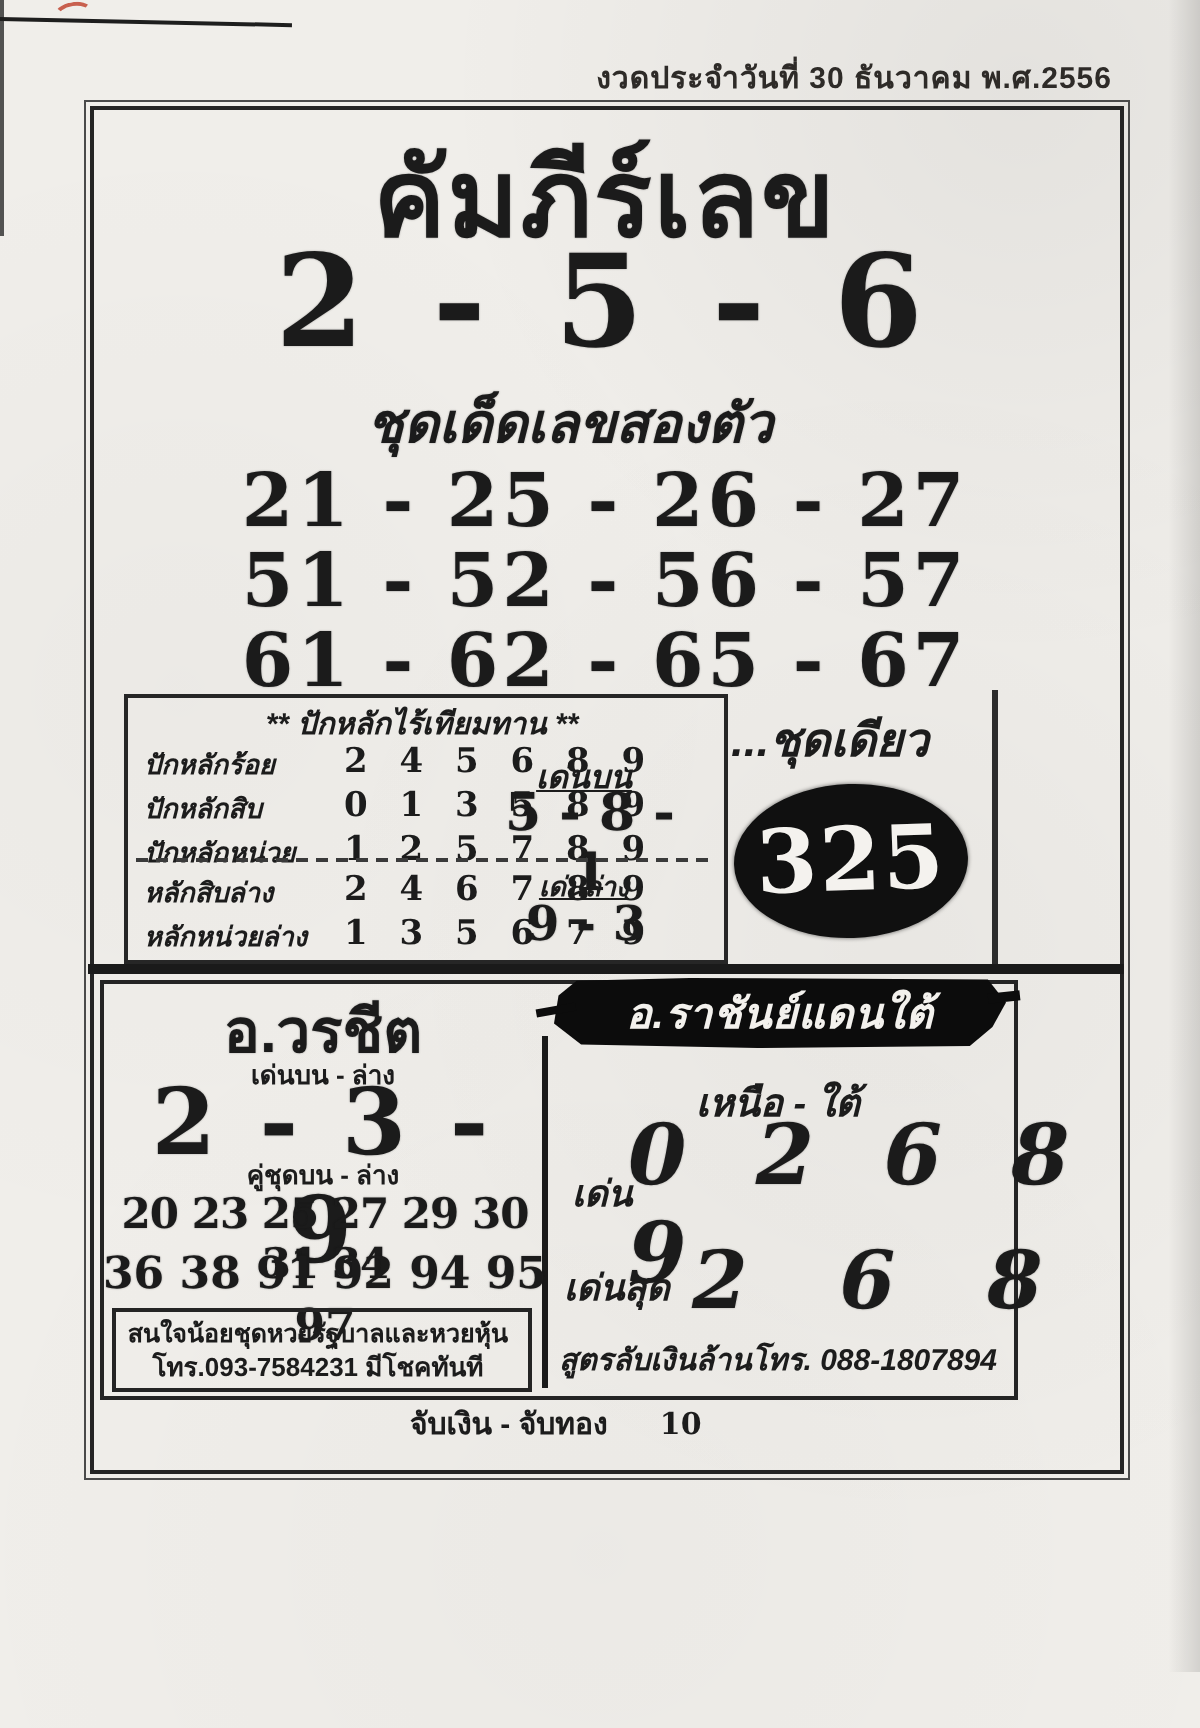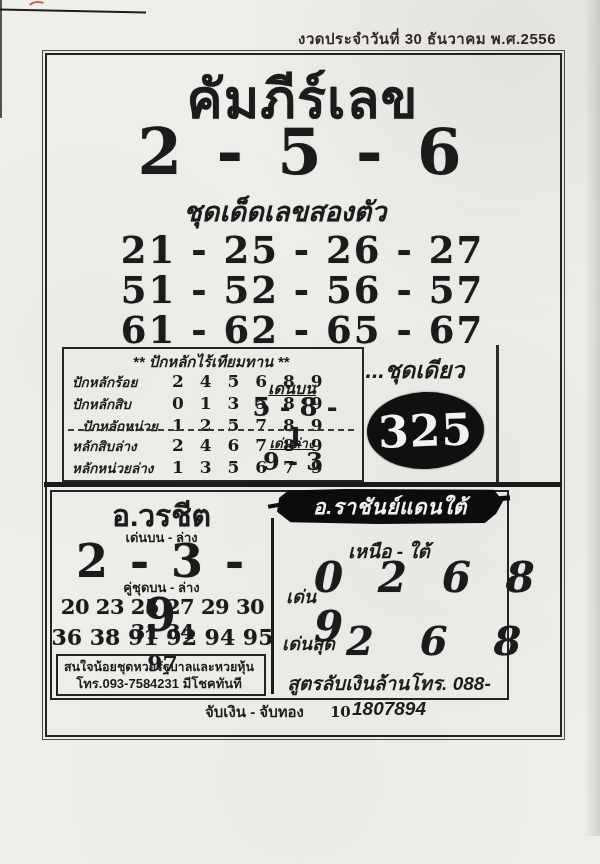--- a/index.html
+++ b/index.html
@@ -34,21 +34,21 @@
   .subtitle{left:42px;top:190px;width:486px;font-size:27px;font-weight:bold;font-style:italic;}
   .pair-row{left:42px;width:521px;font-size:37px;font-weight:bold;letter-spacing:2px;font-family:"DejaVu Serif",serif;}
   .pr1{top:228px;} .pr2{top:268px;} .pr3{top:308px;}
 
   
   .pin-box{left:62px;top:347px;width:298px;height:131px;border:2px solid #262626;}
   .pin-header{left:62px;top:350px;width:298px;font-size:15px;font-weight:bold;font-style:italic;}
   .pin-row-label{font-size:13.5px;font-weight:bold;font-style:italic;}
   .pin-row-digits{font-size:17px;font-weight:bold;letter-spacing:5px;font-family:"DejaVu Serif",serif;}
   .prl{left:72px;width:96px;} .prd{left:172px;}
-  .y1{top:371px;} .y2{top:393px;} .y3{top:415px;text-align:center;}
+  .y1{top:371px;} .y2{top:393px;} .y3{top:415px;}
   .y4{top:435px;} .y5{top:457px;}
   .pin-dash{left:68px;top:429px;width:286px;height:0;border-top:2px dashed #3a3a3a;}
   .den-top-label{left:252px;top:376px;width:80px;font-size:16px;font-weight:bold;font-style:italic;text-decoration:underline;text-align:center;}
   .den-top-value{left:240px;top:392px;width:110px;font-size:26px;font-weight:bold;text-align:center;font-family:"DejaVu Serif",serif;}
   .den-bot-label{left:252px;top:432px;width:80px;font-size:13.5px;font-weight:bold;font-style:italic;text-decoration:underline;text-align:center;}
   .den-bot-value{left:248px;top:447px;width:90px;font-size:24px;font-weight:bold;text-align:center;font-family:"DejaVu Serif",serif;}
 
   .rich-caption{left:348px;top:352px;width:134px;font-size:23px;font-weight:bold;font-style:italic;text-align:center;}
   .oval{left:367px;top:392px;width:117px;height:77px;background:#101010;border-radius:50%;transform:rotate(-2deg);
         display:flex;align-items:center;justify-content:center;box-shadow:0 0 2px rgba(0,0,0,0.6);}
@@ -75,21 +75,21 @@
           display:flex;align-items:center;justify-content:center;}
   .banner span{color:#f3f1ed;font-size:21px;font-weight:bold;font-style:italic;letter-spacing:0.5px;}
   .banner-streak-l{left:268px;top:503px;width:20px;height:4px;background:#0c0c0c;transform:rotate(-10deg);}
   .banner-streak-r{left:494px;top:496px;width:16px;height:5px;background:#0c0c0c;transform:rotate(-6deg);}
 
   .rc-region{left:275px;top:536px;width:228px;font-size:19px;font-weight:bold;font-style:italic;}
   .rc-den-label{left:286px;top:582px;font-size:18px;font-weight:bold;font-style:italic;}
   .rc-den-digits{left:314px;top:553px;font-size:42px;font-weight:bold;font-style:italic;letter-spacing:10px;font-family:"DejaVu Serif",serif;}
   .rc-densud-label{left:282px;top:629px;font-size:18px;font-weight:bold;font-style:italic;}
   .rc-densud-digits{left:346px;top:617px;font-size:40px;font-weight:bold;font-style:italic;letter-spacing:16px;font-family:"DejaVu Serif",serif;}
-  .rc-contact{left:275px;top:668px;width:228px;font-size:19px;font-weight:bold;font-style:italic;}
+  .rc-contact{left:275px;top:668px;width:228px;font-size:15px;font-weight:bold;font-style:italic;}
 
   .footer{left:205px;top:700px;display:flex;align-items:baseline;font-weight:bold;font-size:15px;}
   .footer .pagenum{margin-left:26px;font-family:"DejaVu Serif",serif;}
 
   .wm-bar{left:0;top:836px;width:600px;height:28px;background:#000;}
   .wm-text{position:absolute;right:6px;top:5px;color:#f2f2f2;font-size:14px;letter-spacing:0.5px;font-family:"DejaVu Sans",sans-serif;}
 </style>
 </head>
 <body>
 

